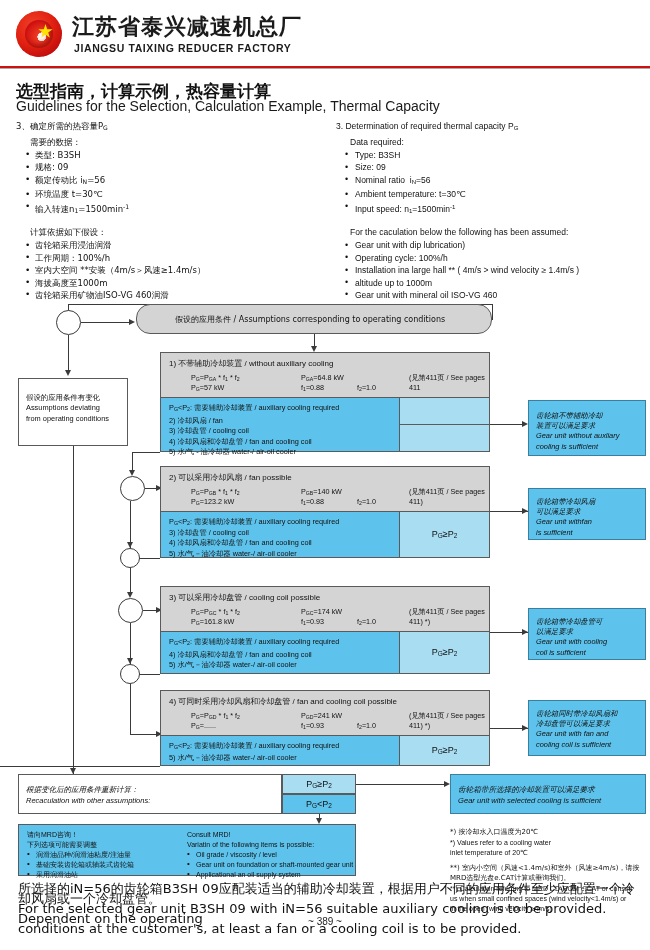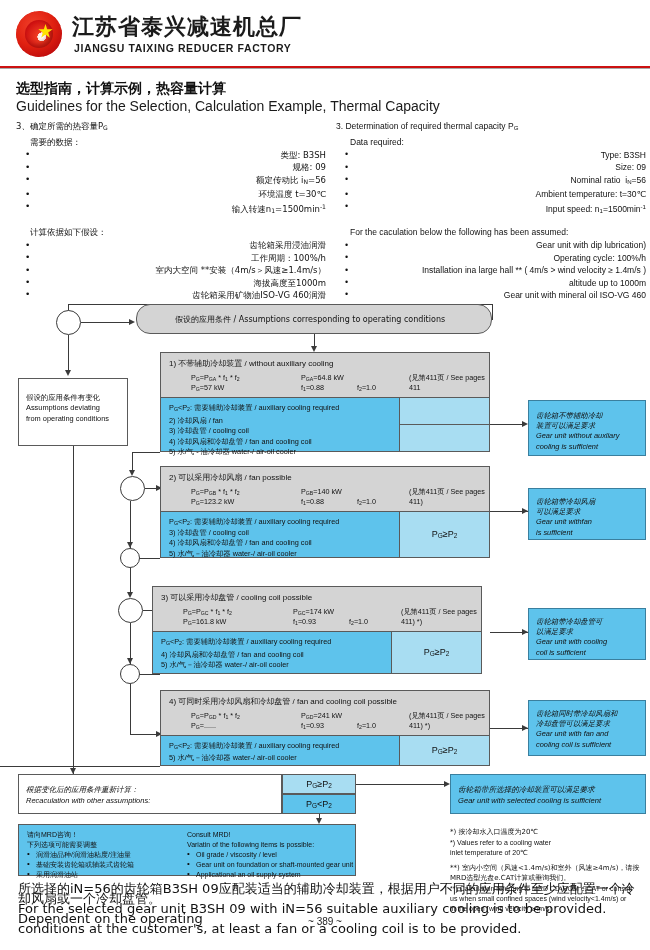--- a/index.html
+++ b/index.html
@@ -50,37 +50,37 @@
     position: absolute; left: 74px; top: 42px;
     font-size: 10.5px; font-weight: bold; letter-spacing: .6px;
     color: #1b1b1b; white-space: nowrap;
   }
   .rule-red { position: absolute; left: 0; top: 66px; width: 650px; height: 2px; background: #cc1111; }
   .rule-grey { position: absolute; left: 0; top: 68px; width: 650px; height: 1px; background: #aaaaaa; }
 
   
   .title-cn {
     position: absolute; left: 16px; top: 80px;
-    font-size: 14px; font-weight: bold;
+    font-size: 17px; font-weight: bold;
     font-family: Liberation Mono, monospace;
     white-space: nowrap;
   }
   .title-en {
     position: absolute; left: 16px; top: 98px;
     font-size: 14px; white-space: nowrap; color: #1a1a1a;
   }
 
   
   .spec { position: absolute; font-size: 8.5px; line-height: 12.4px; }
   .spec.cn { left: 16px; top: 120px; width: 310px;
              font-family: "DejaVu Sans", "Liberation Sans", sans-serif; }
   .spec.en { left: 336px; top: 120px; width: 310px; }
   .spec .hd { font-weight: normal; margin-bottom: 1px; }
   .spec .sub { margin-left: 14px; margin-bottom: 1px; }
-  .spec ul { list-style: none; margin: 0 0 0 8px; text-align: right; }
+  .spec ul { list-style: none; margin: 0 0 0 8px; }
   .spec li { position: relative; padding-left: 11px; }
   .spec li::before {
     content: "\2022"; position: absolute; left: 1px; top: -0.5px; font-size: 9px;
   }
   .spec .gap { height: 9px; }
   sub { font-size: .72em; vertical-align: -.18em; }
   sup { font-size: .72em; vertical-align: .45em; }
 
   
   .fc { position: absolute; left: 0; top: 296px; width: 650px; height: 580px; }
@@ -363,21 +363,21 @@
     <div class="node" style="left:120px; top:252px; width:20px; height:20px;"></div>
     <div class="ln v" style="left:130px; top:205px; height:47px;"></div>
     <div class="arrow-d" style="left:127px; top:246px;"></div>
 
     <div class="ln v" style="left:130px; top:272px; height:28px;"></div>
     <div class="arrow-d" style="left:127px; top:296px;"></div>
     <div class="node" style="left:118px; top:302px; width:25px; height:25px;"></div>
     <div class="ln h" style="left:143px; top:314px; width:16px;"></div>
     <div class="arrow" style="left:156px; top:311px;"></div>
 
-    <div class="stage" style="left:152px; top:290px; width:330px; height:88px;padding-left:7px;">
+    <div class="stage" style="left:160px; top:290px; width:330px; height:88px;padding-left:7px;">
       <div class="hdr">
         <div class="hdr-title">3) 可以采用冷却盘管 / cooling coil possible</div>
         <div class="f-a">P<sub>G</sub>=P<sub>GC</sub> * f<sub>1</sub> * f<sub>2</sub></div>
         <div class="f-a" style="top:30px;">P<sub>G</sub>=161.8 kW</div>
         <div class="f-b">P<sub>GC</sub>=174 kW</div>
         <div class="f-b" style="top:30px;">f<sub>1</sub>=0.93</div>
         <div class="f-c">f<sub>2</sub>=1.0</div>
         <div class="f-d">(见第411页 / See pages 411) *)</div>
       </div>
       <div class="body" style="top:46px; height:42px;">

